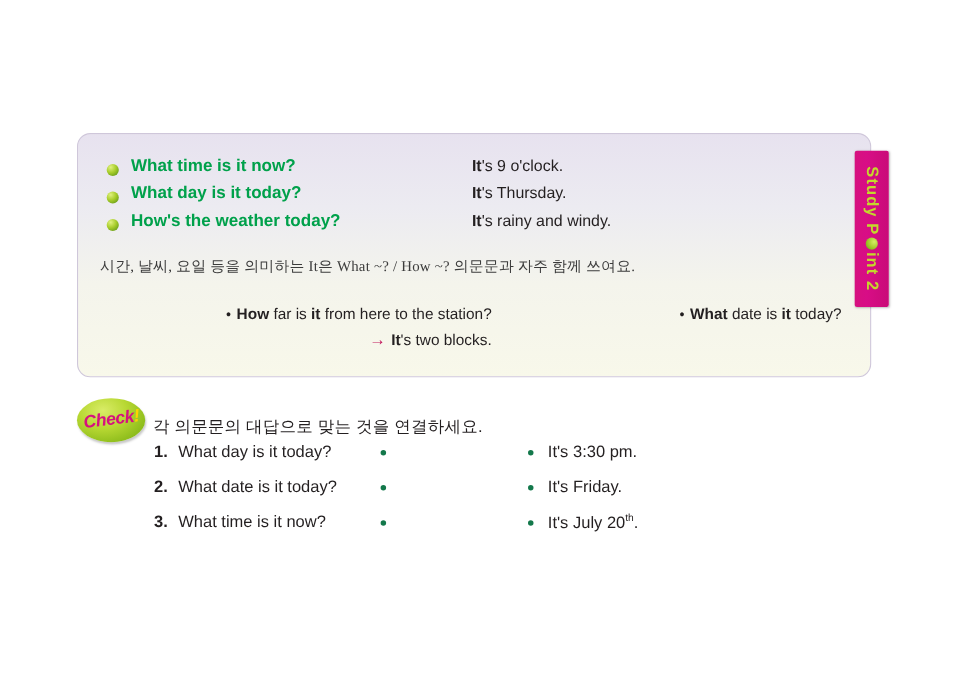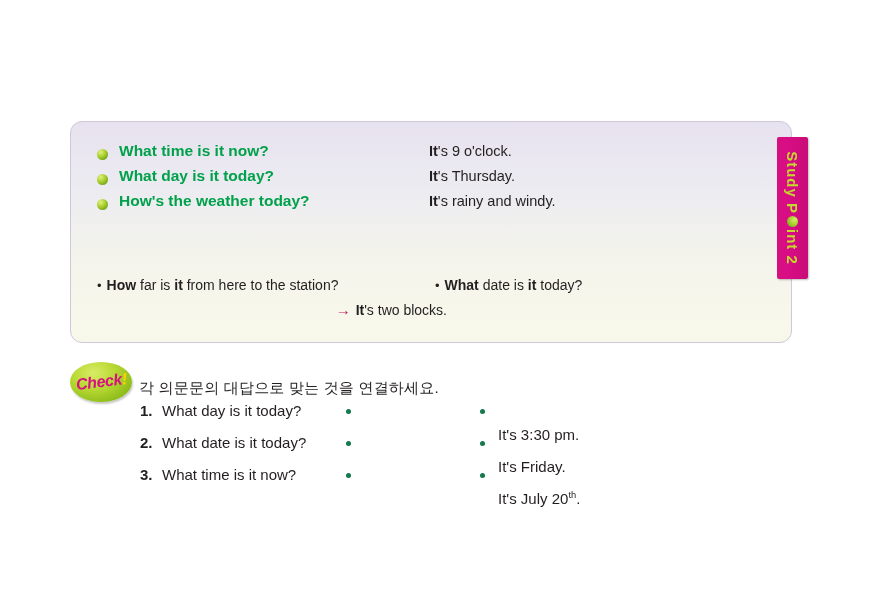--- a/index.html
+++ b/index.html
@@ -124,21 +124,21 @@
     color: #231f20;
   }
   #ex-col-left  { left: 26px; width: 350px; }
   #ex-col-right { left: 364px; width: 330px; }
 
   .ex-q::before {
     content: "\2022";
     margin-right: 5px;
     font-size: 13px;
   }
-  .ex-q { margin-bottom: 8px; }
+  .ex-q { margin-bottom: 8px; text-align: right; }
   .ex-a {
     margin-left: 18px;
     white-space: nowrap;
     text-align: right;
   }
   .arrow {
     color: #c2185b;
     font-weight: bold;
     margin-right: 5px;
     font-size: 15px;
@@ -219,21 +219,20 @@
     width: 5px;
     height: 5px;
     border-radius: 50%;
     background: #13784b;
   }
   .m-right-text {
     position: absolute;
     left: 358px;
     top: 0;
     font-size: 15px;
-    margin-top: 24px;
   }
 </style>
 </head>
 <body>
 
 <div id="study-panel">
 
   <div id="qa-list">
 
     <div class="qa-row">
@@ -249,20 +248,21 @@
     </div>
 
     <div class="qa-row">
       <span class="qa-bullet"></span>
       <span class="qa-question">How's the weather today?</span>
       <span class="qa-answer"><b>It</b><span>'s rainy and windy.</span></span>
     </div>
 
   </div>
 
+  <div id="kr-note">시간, 날씨, 요일 등을 의미하는 It은 What ~? / How ~? 의문문과 자주 함께 쓰여요.</div>
 
   <div class="ex-col" id="ex-col-left">
     <div class="ex-q"><b>How</b><span> far is </span><b>it</b><span> from here to the station?</span></div>
     <div class="ex-a"><span class="arrow">→</span><b>It</b><span>'s two blocks.</span></div>
   </div>
 
   <div class="ex-col" id="ex-col-right">
     <div class="ex-q"><b>What</b><span> date is </span><b>it</b><span> today?</span></div>
   </div>
 

